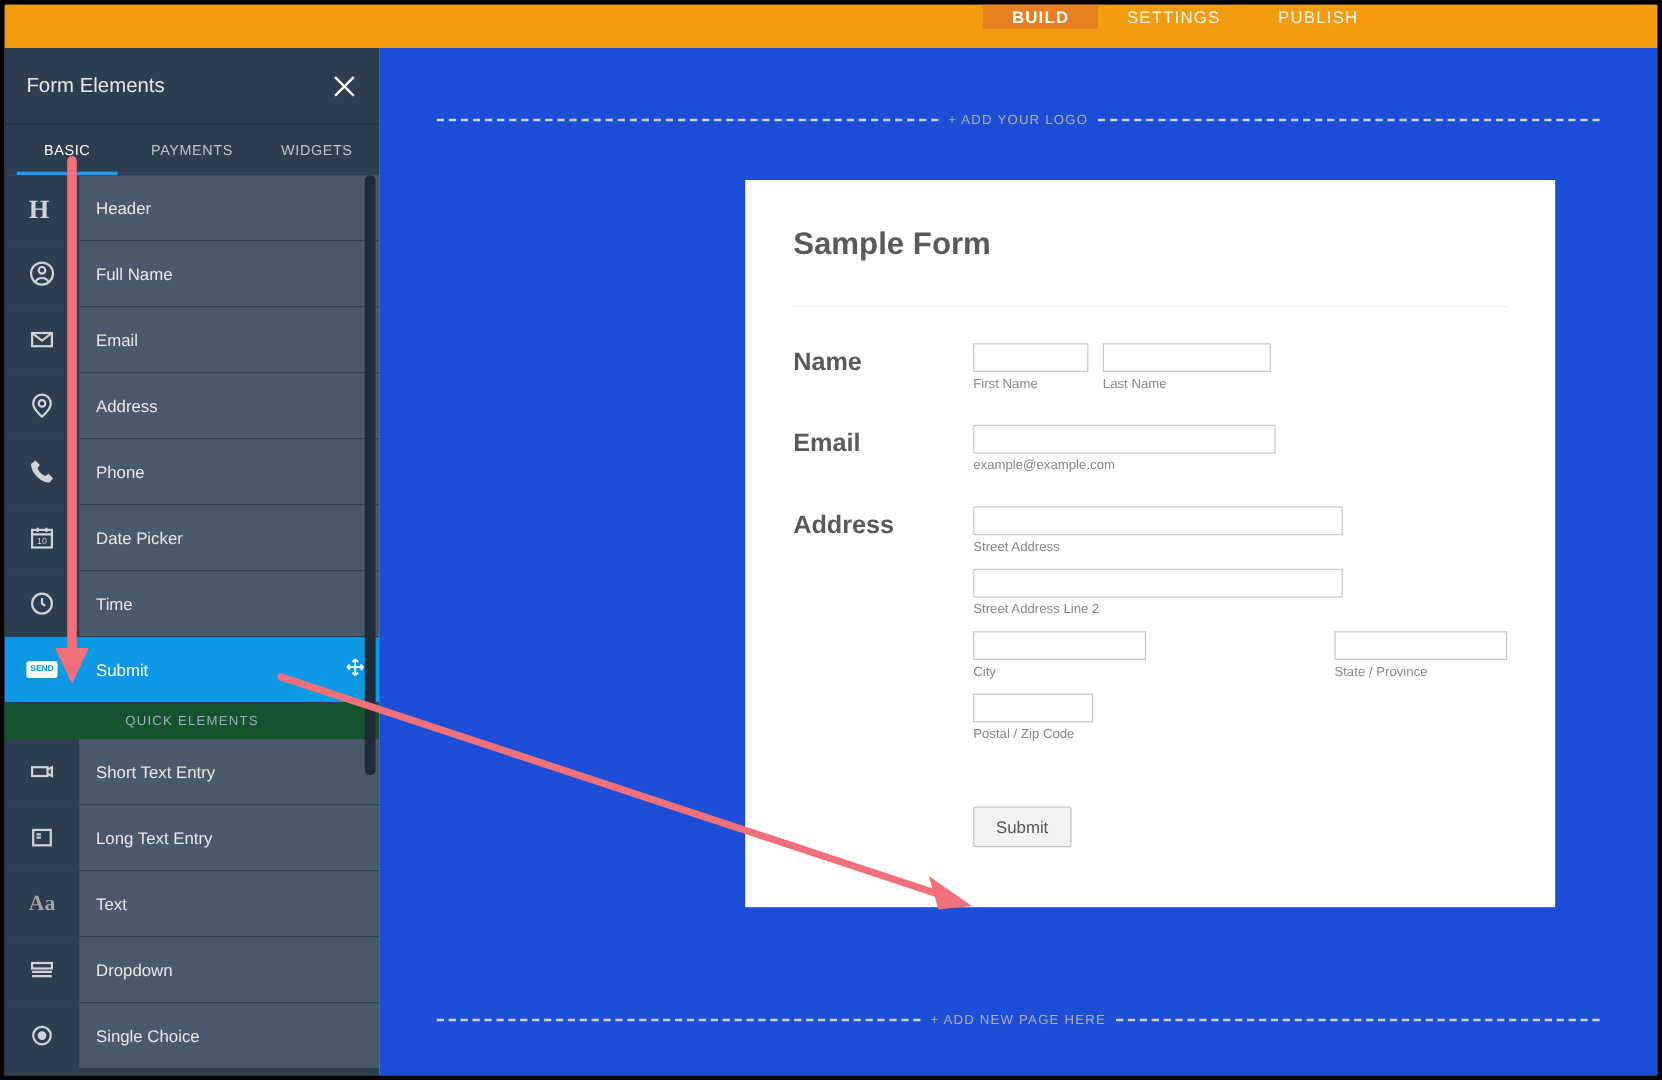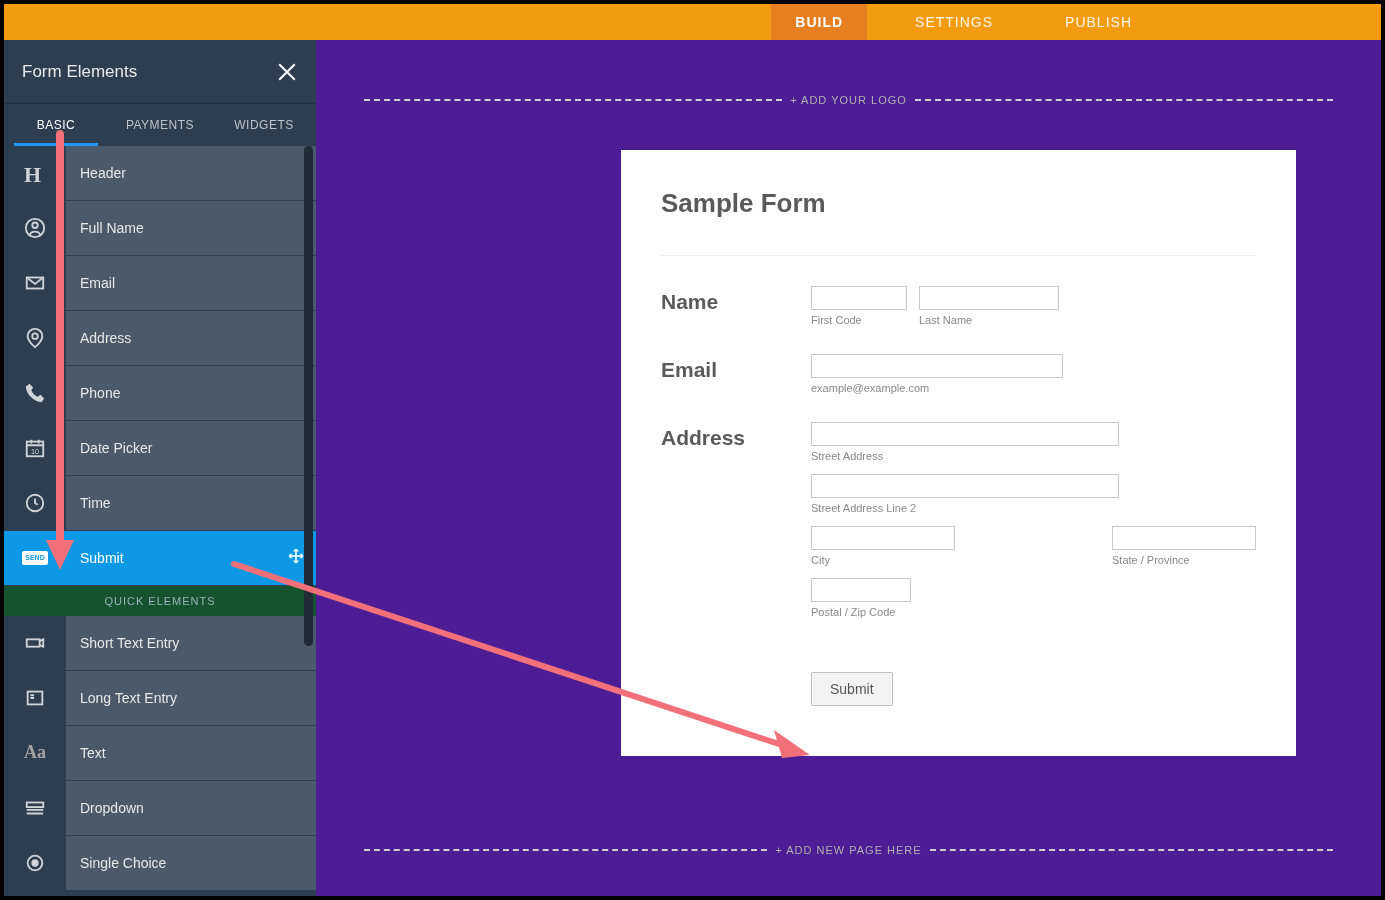--- a/index.html
+++ b/index.html
@@ -3,21 +3,21 @@
 <meta charset="utf-8">
 <style>
   * { box-sizing: border-box; margin: 0; padding: 0; }
   html, body { width: 1385px; height: 900px; overflow: hidden; font-family: Arial, Helvetica, sans-serif; }
   body { background: #000; }
 
   .frame { position:absolute; top:4px; left:4px; right:4px; bottom:4px; background:#f2f2f2; }
 
   
   .topbar { position:absolute; top:0; left:0; right:0; height:36px; background:#f39c12; display:flex; justify-content:flex-end; }
-  .topbar .tab { height:36px; padding:0 24px; display:flex; align-items:center; color:#fff; font-size:14px; letter-spacing:1px; cursor:pointer;margin-left:24px; }
+  .topbar .tab { height:20px; padding:0 24px; display:flex; align-items:center; color:#fff; font-size:14px; letter-spacing:1px; cursor:pointer; }
   .topbar .tab.active { background:#e67e22; font-weight:600; }
   .topbar .tab:not(.active) { opacity:0.9; }
   .topbar .spacer-right{ width:225px; height:36px;}
 
   
   .sidebar { position:absolute; top:36px; left:0; width:312px; bottom:0; background:#2c3e50; color:#eee; }
   .sidebar-header { height:64px; display:flex; align-items:center; justify-content:space-between; padding:0 18px; background:#2c3e50; border-bottom:1px solid #24313f;text-align:right;}
   .sidebar-header .title { font-size:17px; color:#e8e8e8; font-weight:400;}
   .sidebar-header .close { width:22px; height:22px; cursor:pointer; position:relative;}
   .sidebar-header .close::before, .sidebar-header .close::after {
@@ -39,21 +39,21 @@
   .element-row .label { flex:1; padding-left:14px; font-size:14px; color:#e8e8e8;}
   .element-row.active .label { color:#fff;}
   .element-row .drag-handle { width:40px; text-align:center; color:#fff;}
 
   .section-divider { height:30px; background:#14532d; color:#9fb0bf; font-size:11px; letter-spacing:1px; display:flex; align-items:center; justify-content:center;}
 
   .scrollbar-track { position:absolute; top:106px; right:3px; width:9px; bottom:4px; background:transparent;}
   .scrollbar-thumb { position:absolute; top:0; width:9px; height:500px; background:#1f2b37; border-radius:5px;}
 
   
-  .canvas { position:absolute; top:36px; left:312px; right:0; bottom:0; background:#4c1d95; overflow:hidden;}
+  .canvas { position:absolute; top:36px; left:312px; right:0; bottom:0; background:#1d4ed8; overflow:hidden;}
   .ruler-line { position:absolute; left:40px; right:40px; height:20px; display:flex; align-items:center; justify-content:center;}
   .ruler-line .dash { flex:1; border-top:2px dashed #d0d0d0; margin:0 8px;}
   .ruler-line .txt { color:#b0b0b0; font-size:11px; letter-spacing:1px;}
 
   .form-card { position:absolute; top:110px; left:305px; right:85px; background:#fff; padding:38px 40px 50px; box-shadow:0 0 1px rgba(0,0,0,0.15);}
   .form-title { font-size:26px; font-weight:700; color:#5a5a5a; padding-bottom:36px; margin-bottom:30px; border-bottom:1px solid #eee;}
 
   .form-row { display:flex; margin-bottom:28px;}
   .form-row .q-label { width:150px; font-size:21px; color:#5a5a5a; font-weight:600; padding-top:4px;}
   .form-row .q-body { flex:1; }
@@ -251,21 +251,21 @@
 
     <div class="form-card">
       <div class="form-title">Sample Form</div>
 
       <div class="form-row">
         <div class="q-label">Name</div>
         <div class="q-body">
           <div class="inline-pair">
             <div class="stack">
               <input class="txt w-sm" style="">
-              <div class="sublabel">First Code</div>
+              <div class="sublabel">First Name</div>
             </div>
             <div class="stack">
               <input class="txt w-md" style="">
               <div class="sublabel">Last Name</div>
             </div>
           </div>
         </div>
       </div>
 
       <div class="form-row">

